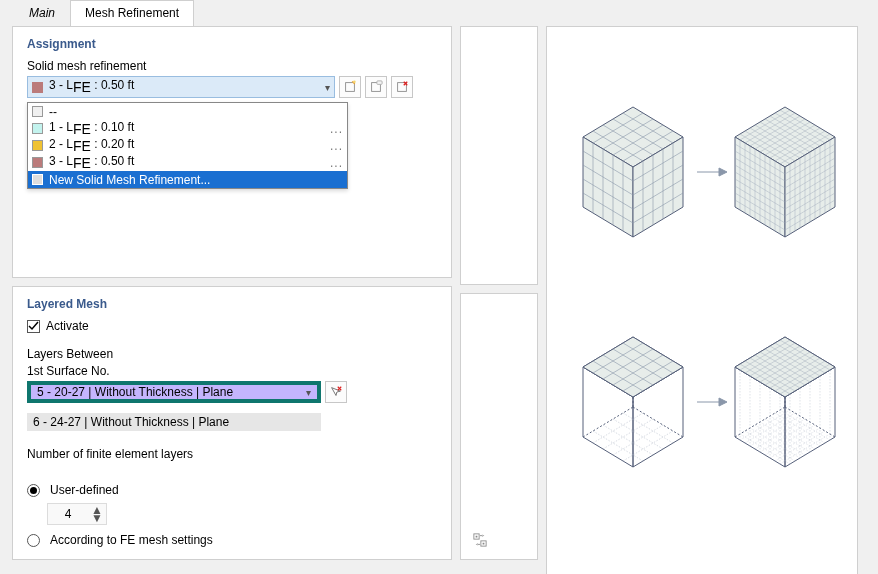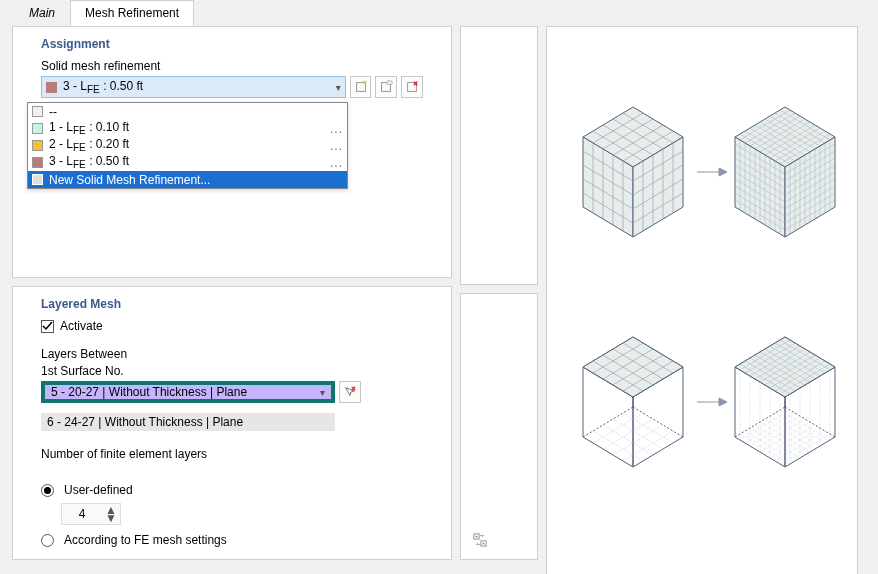--- a/index.html
+++ b/index.html
@@ -10,21 +10,21 @@
 .tabs { display: flex; height: 26px; margin-left: 14px; }
 .tab { padding: 5px 14px 4px; border: 1px solid #cfcfcf; border-bottom: none; background: #f0f0f0; cursor: pointer; }
 .tab.inactive { border-top-color: transparent; border-left-color: transparent; border-right-color: transparent; background: transparent; font-style: italic; }
 .tab.active { background: #fff; position: relative; z-index: 2; }
 
 .content { display: flex; gap: 8px; padding: 0 12px 12px 12px; height: 546px; }
 
 .left-col { display: flex; flex-direction: column; gap: 8px; }
 .right-col { display: flex; flex-direction: column; gap: 8px; }
 
-.panel { background: #fff; border: 1px solid #cfcfcf; padding: 10px 28px 12px; }
+.panel { background: #fff; border: 1px solid #cfcfcf; padding: 10px 14px 12px; }
 .panel-title { color: #3a5a8c; font-weight: 600; margin-bottom: 8px; font-size: 12px; }
 
 .assignment-panel { width: 440px; height: 268px; position: relative; }
 .layered-panel { width: 440px; height: 276px; }
 .narrow-panel { width: 78px; height: 268px; }
 .narrow-panel2 { width: 78px; height: 276px; }
 .preview-panel { width: 312px; height: 552px; }
 
 .label { margin-bottom: 3px; color: #000; }
 .row { display: flex; align-items: center; gap: 4px; }
@@ -58,21 +58,21 @@
 .radio.checked::after { content:""; width:7px; height:7px; border-radius:50%; background:#000; display:block; }
 
 .spinner { display:flex; align-items:center; width:60px; height:22px; border:1px solid #dcdcdc; background:#f9f9f9; margin-left:20px; }
 .spinner span { flex:1; text-align:center; }
 .spinner .arrows { display:flex; flex-direction:column; font-size:7px; line-height:8px; color:#555; padding:0 3px; }
 
 .preview-svg { display:block; margin:0 auto; }
 
 .small-icon-row { position:absolute; bottom:8px; left:8px; display:flex; gap:2px; }
 
-sub { font-size: 10px; vertical-align: sub; }
+sub { font-size: 14px; vertical-align: sub; }
 </style>
 </head>
 <body>
 
 <div class="outer">
   <div class="tabs">
     <div class="tab inactive">Main</div>
     <div class="tab active">Mesh Refinement</div>
   </div>
 

